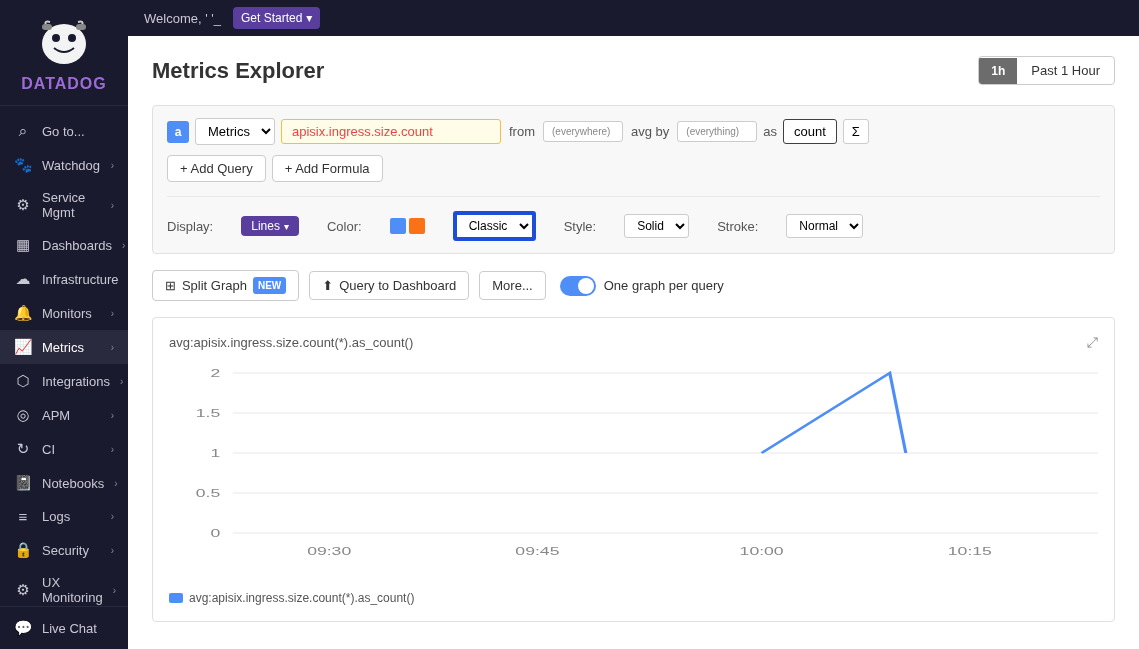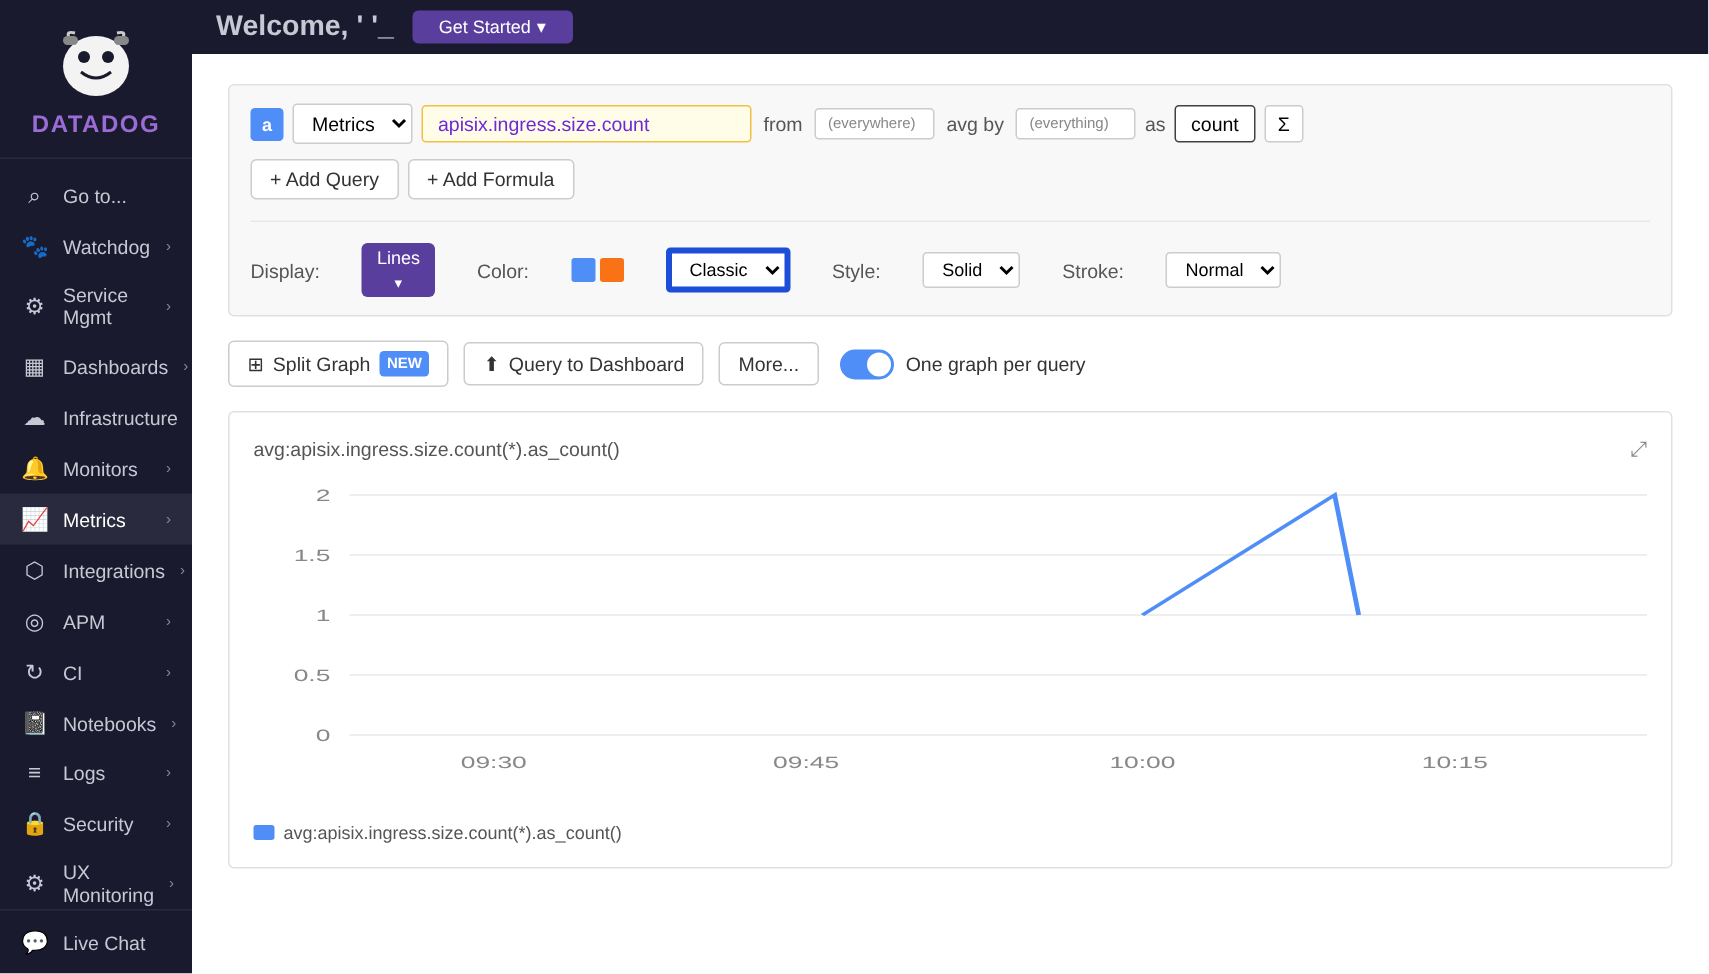--- a/index.html
+++ b/index.html
@@ -70,26 +70,26 @@
     .top-bar {
       background: #1a1a2e;
       color: #c8c8d4;
       padding: 0 16px;
       height: 36px;
       display: flex;
       align-items: center;
       gap: 12px;
       flex-shrink: 0;
     }
-    .welcome-text { font-size: 19px; color: #c8c8d4; font-weight: bold; }
+    .welcome-text { font-size: 13px; color: #c8c8d4; }
     .get-started-btn {
       background: #5a3e9e;
       color: #fff;
       border: none;
-      padding: 4px 18px;
+      padding: 4px 8px;
       border-radius: 4px;
       font-size: 12px;
       cursor: pointer;
       display: flex;
       align-items: center;
       gap: 4px;
     }
 
     
     .content-area {
@@ -166,21 +166,21 @@
       font-size: 13px;
       background: #fff;
       cursor: pointer;
     }
     .query-input-metric {
       border: 1px solid #f0c040;
       border-radius: 3px;
       padding: 4px 10px;
       font-size: 13px;
       background: #fffde7;
-      color: #6d28d9;
+      color: #ef4444;
       width: 220px;
     }
     .query-label {
       font-size: 13px;
       color: #555;
       padding: 0 2px;
     }
     .query-field {
       border: 1px solid #ccc;
       border-radius: 3px;
@@ -235,21 +235,20 @@
       background: #5a3e9e;
       color: #fff;
       border-radius: 4px;
       padding: 3px 10px;
       font-size: 12px;
       font-weight: 500;
       display: flex;
       align-items: center;
       gap: 4px;
       cursor: pointer;
-      flex-direction: column;
     }
     .display-tag .arrow { font-size: 10px; }
     .color-swatches {
       display: flex;
       align-items: center;
       gap: 3px;
     }
     .swatch-blue { width: 16px; height: 16px; background: #4f8ef7; border-radius: 2px; }
     .swatch-orange { width: 16px; height: 16px; background: #f97316; border-radius: 2px; }
     .color-select {
@@ -486,20 +485,27 @@
   <div class="top-bar">
     <span class="welcome-text">Welcome, ' '_</span>
     <button class="get-started-btn">
       <span>Get Started</span>
       <span>▾</span>
     </button>
   </div>
 
   <div class="content-area">
 
+    <div class="page-header">
+      <h1 class="page-title">Metrics Explorer</h1>
+      <div class="time-selector">
+        <div class="time-1h">1h</div>
+        <div class="time-label">Past 1 Hour</div>
+      </div>
+    </div>
 
     <div class="query-builder">
       <div class="query-row">
         <div class="query-badge">a</div>
         <select class="query-select">
           <option>Metrics</option>
         </select>
         <input class="query-input-metric" type="text" value="apisix.ingress.size.count" style="">
         <span class="query-label">from</span>
         <div class="query-field">(everywhere)</div>

